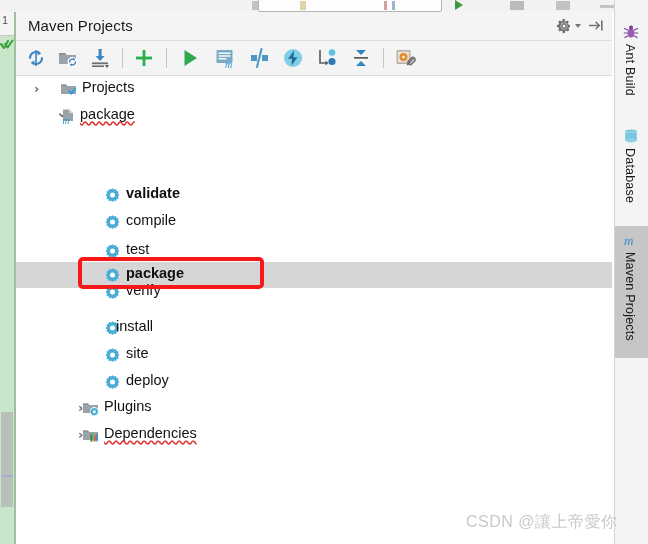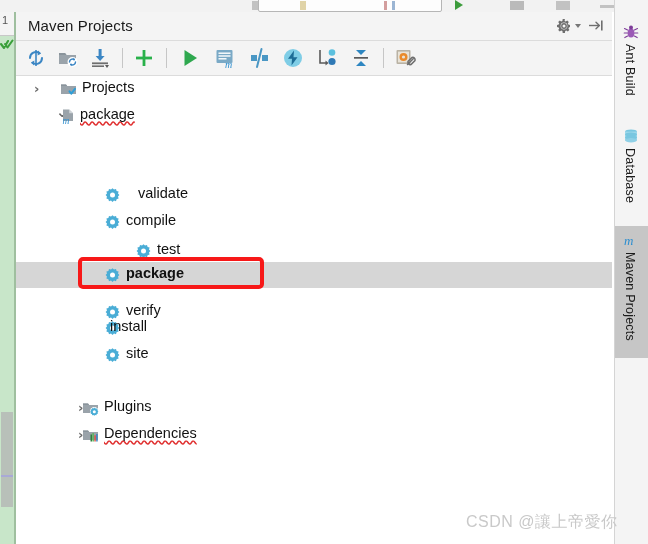--- a/index.html
+++ b/index.html
@@ -464,63 +464,70 @@
             <path d="M9.2 1.5 L13 5.2 H9.2 Z" fill="#cfd4d8"></path>
             <text x="2.5" y="16" font-family="Liberation Serif, serif" font-style="italic" font-size="9.5" fill="#2e8fd0">m</text>
           </svg></span>
         <span class="lbl squiggle" style="left: 64px;">package</span>
       </div>
       <div class="row" style="top: 106.4px;">
         <span class="ico" style="left: 88px;"><svg width="17" height="17" viewBox="0 0 17 17" aria-hidden="true">
             <path fill="#4aadd6" d="M8.5 1.2 L10 2.6 L12 2 L12.6 4 L14.6 4.6 L14 6.6 L15.4 8.1 L14 9.6 L14.6 11.6 L12.6 12.2 L12 14.2 L10 13.6 L8.5 15 L7 13.6 L5 14.2 L4.4 12.2 L2.4 11.6 L3 9.6 L1.6 8.1 L3 6.6 L2.4 4.6 L4.4 4 L5 2 L7 2.6 Z"></path>
             <circle cx="8.5" cy="8.1" r="2.5" fill="#ffffff"></circle>
           </svg></span>
-        <span class="lbl" style="left: 122px;">validate</span>
+        <span class="lbl" style="left: 110px; font-weight: bold;">validate</span>
       </div>
       <div class="row" style="top: 133px;">
         <span class="ico" style="left: 88px;"><svg width="17" height="17" viewBox="0 0 17 17" aria-hidden="true">
             <path fill="#4aadd6" d="M8.5 1.2 L10 2.6 L12 2 L12.6 4 L14.6 4.6 L14 6.6 L15.4 8.1 L14 9.6 L14.6 11.6 L12.6 12.2 L12 14.2 L10 13.6 L8.5 15 L7 13.6 L5 14.2 L4.4 12.2 L2.4 11.6 L3 9.6 L1.6 8.1 L3 6.6 L2.4 4.6 L4.4 4 L5 2 L7 2.6 Z"></path>
             <circle cx="8.5" cy="8.1" r="2.5" fill="#ffffff"></circle>
           </svg></span>
         <span class="lbl" style="left: 110px;">compile</span>
       </div>
-      <div class="row" style="top: 162px; margin-left: 31px;">
+      <div class="row" style="top: 162px;">
         <span class="ico" style="left: 88px;"><svg width="17" height="17" viewBox="0 0 17 17" aria-hidden="true">
             <path fill="#4aadd6" d="M8.5 1.2 L10 2.6 L12 2 L12.6 4 L14.6 4.6 L14 6.6 L15.4 8.1 L14 9.6 L14.6 11.6 L12.6 12.2 L12 14.2 L10 13.6 L8.5 15 L7 13.6 L5 14.2 L4.4 12.2 L2.4 11.6 L3 9.6 L1.6 8.1 L3 6.6 L2.4 4.6 L4.4 4 L5 2 L7 2.6 Z"></path>
             <circle cx="8.5" cy="8.1" r="2.5" fill="#ffffff"></circle>
           </svg></span>
         <span class="lbl" style="left: 110px;">test</span>
       </div>
       <div class="row selected" style="top: 186.2px; font-weight: bold;">
         <span class="ico" style="left: 88px;"><svg width="17" height="17" viewBox="0 0 17 17" aria-hidden="true">
             <path fill="#4aadd6" d="M8.5 1.2 L10 2.6 L12 2 L12.6 4 L14.6 4.6 L14 6.6 L15.4 8.1 L14 9.6 L14.6 11.6 L12.6 12.2 L12 14.2 L10 13.6 L8.5 15 L7 13.6 L5 14.2 L4.4 12.2 L2.4 11.6 L3 9.6 L1.6 8.1 L3 6.6 L2.4 4.6 L4.4 4 L5 2 L7 2.6 Z"></path>
             <circle cx="8.5" cy="8.1" r="2.5" fill="#ffffff"></circle>
           </svg></span>
         <span class="lbl" style="left: 110px;">package</span>
       </div>
-      <div class="row" style="top: 223px;">
+      <div class="row" style="top: 203px;">
         <span class="ico" style="left: 88px;"><svg width="17" height="17" viewBox="0 0 17 17" aria-hidden="true">
             <path fill="#4aadd6" d="M8.5 1.2 L10 2.6 L12 2 L12.6 4 L14.6 4.6 L14 6.6 L15.4 8.1 L14 9.6 L14.6 11.6 L12.6 12.2 L12 14.2 L10 13.6 L8.5 15 L7 13.6 L5 14.2 L4.4 12.2 L2.4 11.6 L3 9.6 L1.6 8.1 L3 6.6 L2.4 4.6 L4.4 4 L5 2 L7 2.6 Z"></path>
             <circle cx="8.5" cy="8.1" r="2.5" fill="#ffffff"></circle>
           </svg></span>
         <span class="lbl" style="left: 110px;">verify</span>
       </div>
       <div class="row" style="top: 239.4px;">
         <span class="ico" style="left: 88px;"><svg width="17" height="17" viewBox="0 0 17 17" aria-hidden="true">
             <path fill="#4aadd6" d="M8.5 1.2 L10 2.6 L12 2 L12.6 4 L14.6 4.6 L14 6.6 L15.4 8.1 L14 9.6 L14.6 11.6 L12.6 12.2 L12 14.2 L10 13.6 L8.5 15 L7 13.6 L5 14.2 L4.4 12.2 L2.4 11.6 L3 9.6 L1.6 8.1 L3 6.6 L2.4 4.6 L4.4 4 L5 2 L7 2.6 Z"></path>
             <circle cx="8.5" cy="8.1" r="2.5" fill="#ffffff"></circle>
           </svg></span>
-        <span class="lbl" style="left: 94px;">install</span>
+        <span class="lbl" style="left: 100px;">install</span>
       </div>
       <div class="row" style="top: 266px;">
         <span class="ico" style="left: 88px;"><svg width="17" height="17" viewBox="0 0 17 17" aria-hidden="true">
             <path fill="#4aadd6" d="M8.5 1.2 L10 2.6 L12 2 L12.6 4 L14.6 4.6 L14 6.6 L15.4 8.1 L14 9.6 L14.6 11.6 L12.6 12.2 L12 14.2 L10 13.6 L8.5 15 L7 13.6 L5 14.2 L4.4 12.2 L2.4 11.6 L3 9.6 L1.6 8.1 L3 6.6 L2.4 4.6 L4.4 4 L5 2 L7 2.6 Z"></path>
             <circle cx="8.5" cy="8.1" r="2.5" fill="#ffffff"></circle>
           </svg></span>
         <span class="lbl" style="left: 110px;">site</span>
+      </div>
+      <div class="row" style="top: 292.6px;">
+        <span class="ico" style="left: 88px;"><svg width="17" height="17" viewBox="0 0 17 17" aria-hidden="true">
+            <path fill="#4aadd6" d="M8.5 1.2 L10 2.6 L12 2 L12.6 4 L14.6 4.6 L14 6.6 L15.4 8.1 L14 9.6 L14.6 11.6 L12.6 12.2 L12 14.2 L10 13.6 L8.5 15 L7 13.6 L5 14.2 L4.4 12.2 L2.4 11.6 L3 9.6 L1.6 8.1 L3 6.6 L2.4 4.6 L4.4 4 L5 2 L7 2.6 Z"></path>
+            <circle cx="8.5" cy="8.1" r="2.5" fill="#ffffff"></circle>
+          </svg></span>
+        <span class="lbl" style="left: 110px;">deploy</span>
       </div>
       <div class="row" style="top: 319.2px;">
         <span class="arrow" style="left: 62px;">›</span>
         <span class="ico" style="left: 66px;"><svg width="17" height="17" viewBox="0 0 17 17" aria-hidden="true">
             <path d="M1 3.5h5l1.2 1.6H16V13H1z" fill="#9aa3aa"></path>
             <path d="M1 3.5h5l1.2 1.6H1z" fill="#8a949b"></path>
             <circle cx="12.3" cy="11.3" r="4.2" fill="#ffffff"></circle>
             <path fill="#4aadd6" d="M12.3 7.6 L13.2 8.4 L14.4 8.1 L14.7 9.3 L15.9 9.6 L15.6 10.8 L16.4 11.7 L15.6 12.6 L15.9 13.8 L14.7 14.1 L14.4 15.3 L13.2 15 L12.3 15.8 L11.4 15 L10.2 15.3 L9.9 14.1 L8.7 13.8 L9 12.6 L8.2 11.7 L9 10.8 L8.7 9.6 L9.9 9.3 L10.2 8.1 L11.4 8.4 Z"></path>
             <circle cx="12.3" cy="11.7" r="1.5" fill="#ffffff"></circle>
           </svg></span>

